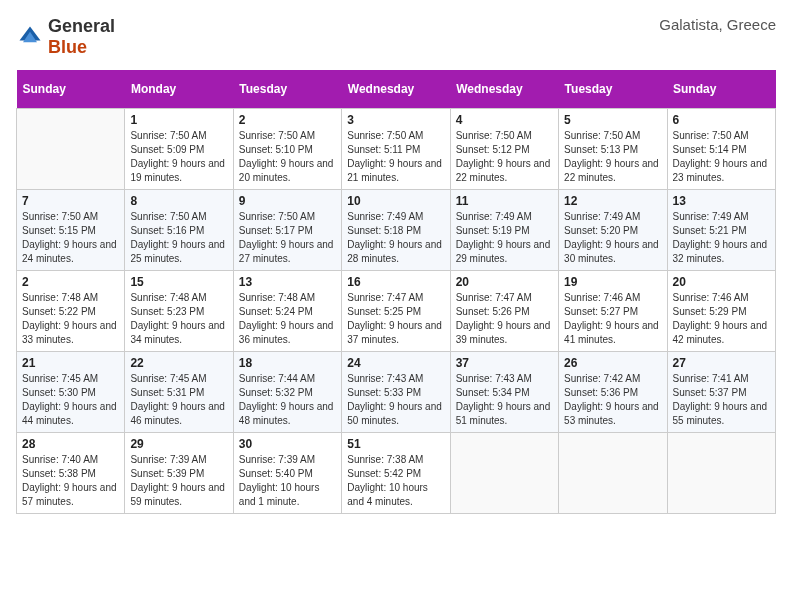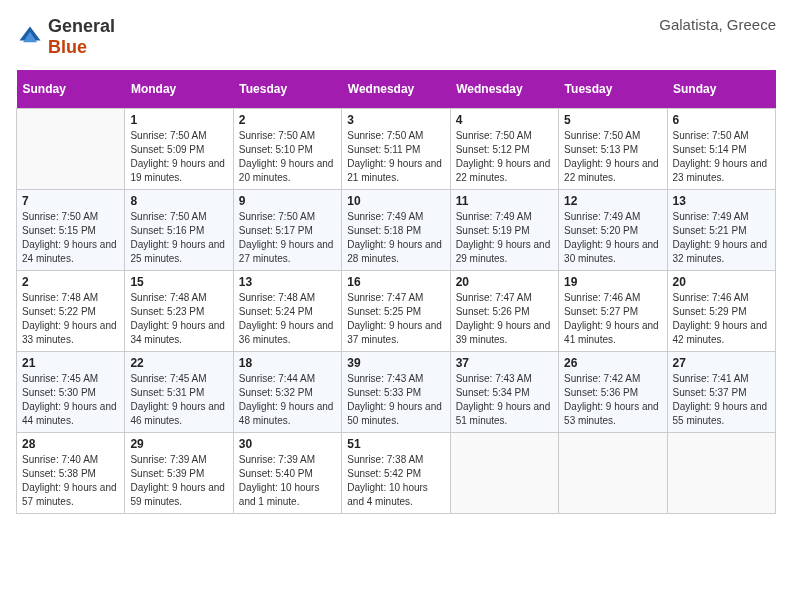--- a/index.html
+++ b/index.html
@@ -217,21 +217,21 @@
       </td>
         <td>
         <span class="day-number">22</span>
         <span class="day-info">Sunrise: 7:45 AM<br>Sunset: 5:31 PM<br>Daylight: 9 hours and 46 minutes.</span>
       </td>
         <td>
         <span class="day-number">18</span>
         <span class="day-info">Sunrise: 7:44 AM<br>Sunset: 5:32 PM<br>Daylight: 9 hours and 48 minutes.</span>
       </td>
         <td>
-        <span class="day-number">39</span>
+        <span class="day-number">24</span>
         <span class="day-info">Sunrise: 7:43 AM<br>Sunset: 5:33 PM<br>Daylight: 9 hours and 50 minutes.</span>
       </td>
         <td>
         <span class="day-number">37</span>
         <span class="day-info">Sunrise: 7:43 AM<br>Sunset: 5:34 PM<br>Daylight: 9 hours and 51 minutes.</span>
       </td>
         <td>
         <span class="day-number">26</span>
         <span class="day-info">Sunrise: 7:42 AM<br>Sunset: 5:36 PM<br>Daylight: 9 hours and 53 minutes.</span>
       </td>

